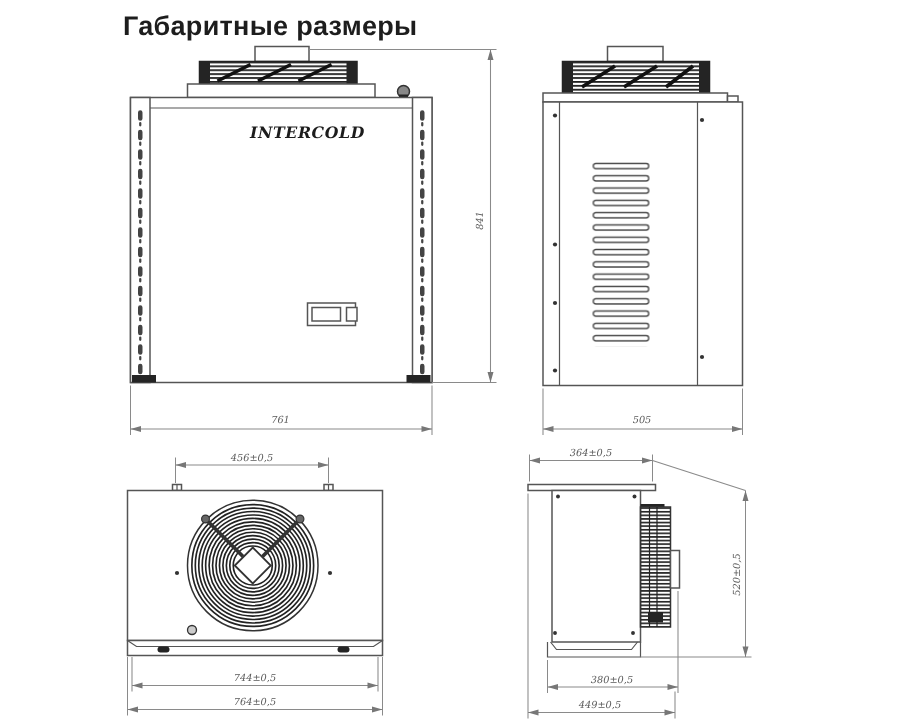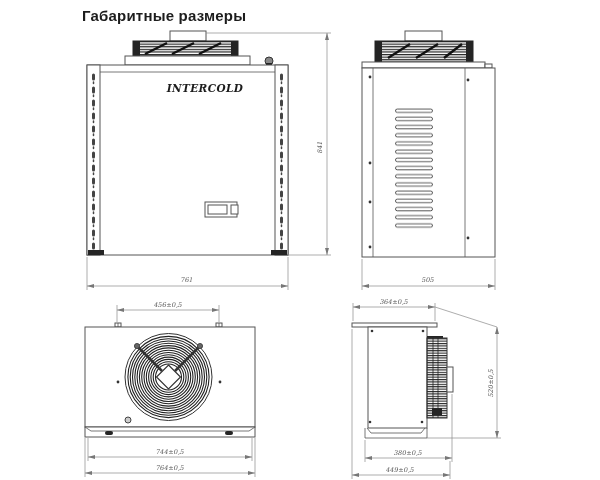--- a/index.html
+++ b/index.html
@@ -1,18 +1,18 @@
 <!DOCTYPE html>
 <html><head>
 <meta charset="utf-8">
 <style>
   html,body{margin:0;padding:0;background:#fff;}
   #screen{position:relative;width:600px;height:480px;background:#ffffff;overflow:hidden;
           font-family:"Liberation Sans",sans-serif;}
-  .title{position:absolute;left:82px;top:7px;font-size:15px;font-weight:700;color:#1d1d1d;
+  .title{position:absolute;left:82px;top:7px;font-size:18px;font-weight:700;color:#1d1d1d;
          letter-spacing:.2px;}
   svg{position:absolute;overflow:visible;}
   .dimtxt{font-family:"DejaVu Serif",serif;font-style:italic;font-size:6.5px;fill:#5a5a5a;}
   .logo{font-family:"DejaVu Serif",serif;font-style:italic;font-weight:700;font-size:10.5px;
         fill:#1c1c1c;letter-spacing:.4px;}
   .thin{stroke:#8a8a8a;stroke-width:.7;fill:none;}
   .edge{stroke:#555;stroke-width:1;fill:#fff;}
   .edge2{stroke:#555;stroke-width:.8;fill:none;}
   .dark{fill:#242424;}
   .arr{fill:#777;}

